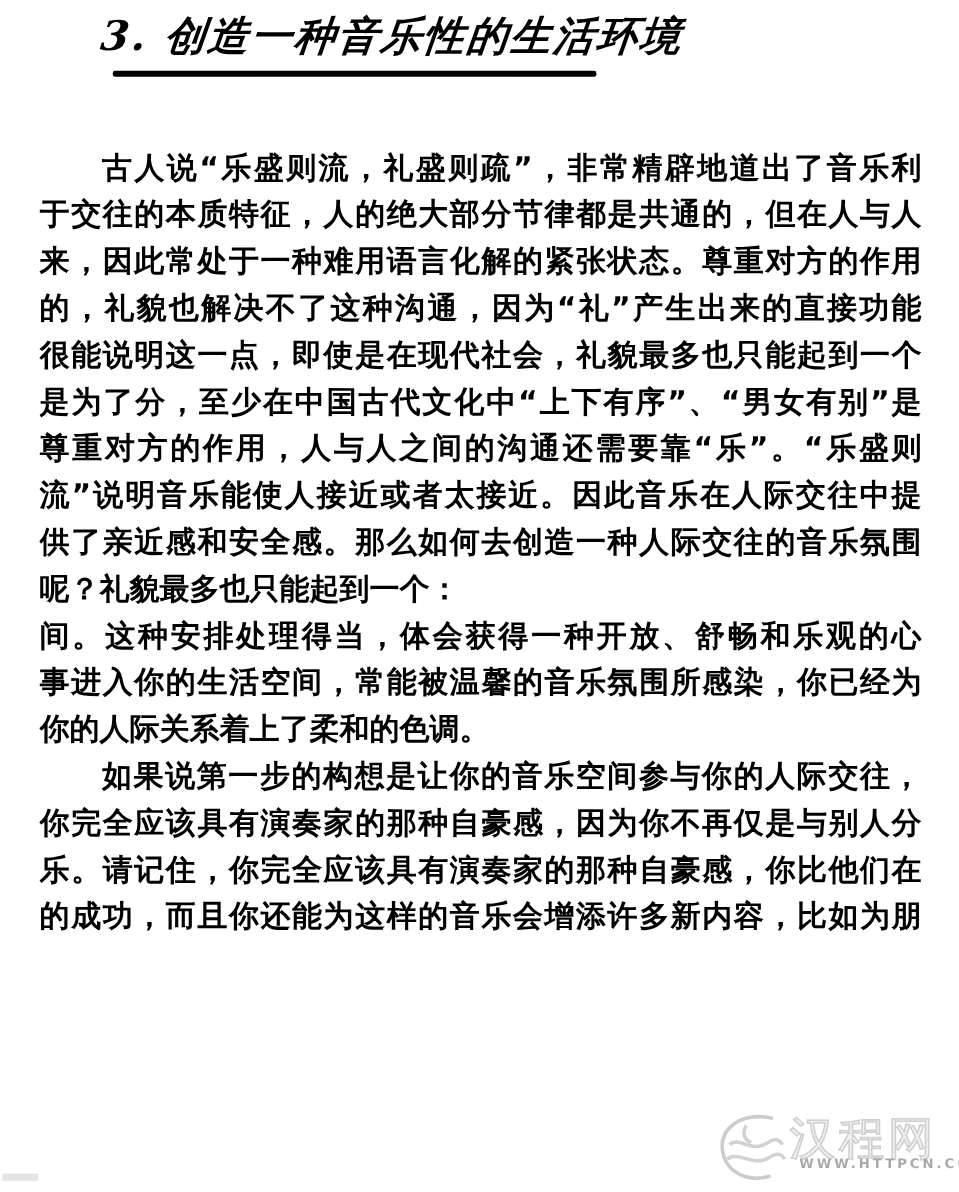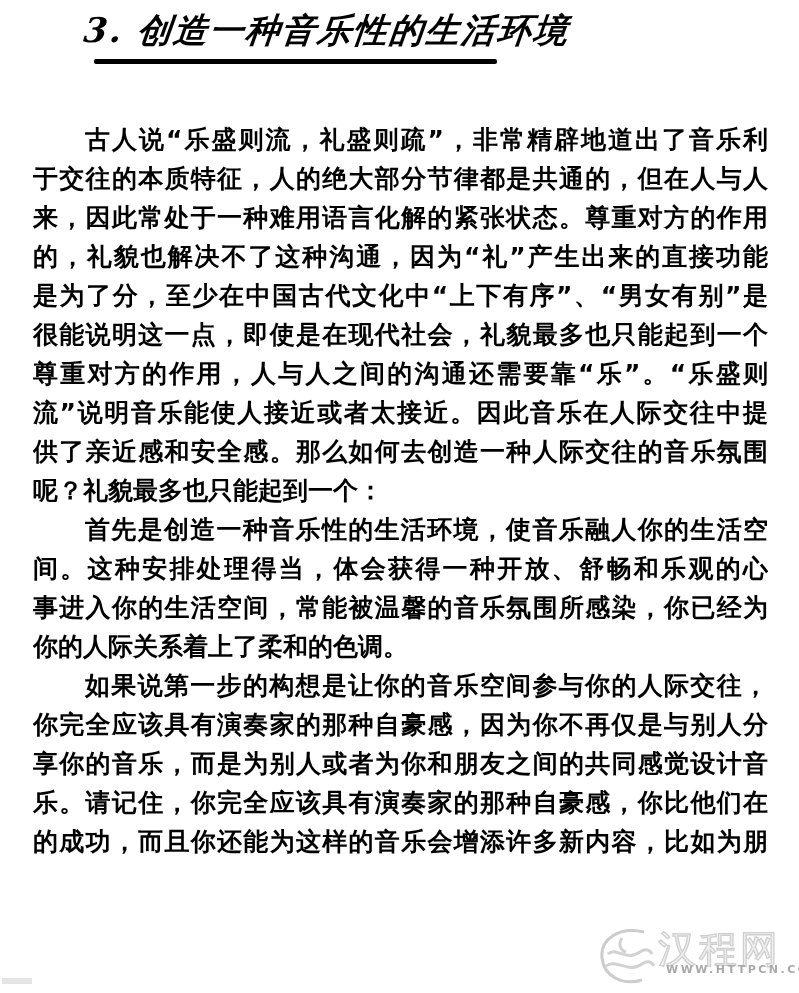--- a/index.html
+++ b/index.html
@@ -113,32 +113,30 @@
   </div>
 
   <h1 class="heading">3. 创造一种音乐性的生活环境</h1>
   <div class="heading-underline"></div>
 
   <div class="body-text">
     <div class="ln indent">古人说“乐盛则流，礼盛则疏”，非常精辟地道出了音乐利</div>
     <div class="ln">于交往的本质特征，人的绝大部分节律都是共通的，但在人与人</div>
     <div class="ln">来，因此常处于一种难用语言化解的紧张状态。尊重对方的作用</div>
     <div class="ln">的，礼貌也解决不了这种沟通，因为“礼”产生出来的直接功能</div>
+    <div class="ln">很能说明这一点，即使是在现代社会，礼貌最多也只能起到一个</div>
     <div class="ln">是为了分，至少在中国古代文化中“上下有序”、“男女有别”是</div>
-    <div class="ln">很能说明这一点，即使是在现代社会，礼貌最多也只能起到一个</div>
     <div class="ln">尊重对方的作用，人与人之间的沟通还需要靠“乐”。“乐盛则</div>
     <div class="ln">流”说明音乐能使人接近或者太接近。因此音乐在人际交往中提</div>
     <div class="ln">供了亲近感和安全感。那么如何去创造一种人际交往的音乐氛围</div>
     <div class="ln short">呢？礼貌最多也只能起到一个：</div>
-    <div class="ln indent">首先是创造一种音乐性的生活环境，使音乐融人你的生活空</div>
     <div class="ln">间。这种安排处理得当，体会获得一种开放、舒畅和乐观的心</div>
     <div class="ln">事进入你的生活空间，常能被温馨的音乐氛围所感染，你已经为</div>
     <div class="ln short">你的人际关系着上了柔和的色调。</div>
     <div class="ln indent">如果说第一步的构想是让你的音乐空间参与你的人际交往，</div>
     <div class="ln">你完全应该具有演奏家的那种自豪感，因为你不再仅是与别人分</div>
-    <div class="ln">享你的音乐，而是为别人或者为你和朋友之间的共同感觉设计音</div>
     <div class="ln">乐。请记住，你完全应该具有演奏家的那种自豪感，你比他们在</div>
     <div class="ln">的成功，而且你还能为这样的音乐会增添许多新内容，比如为朋</div>
   </div>
 
   <div class="scan-mark"></div>
 
 </div>
 
 </body></html>

